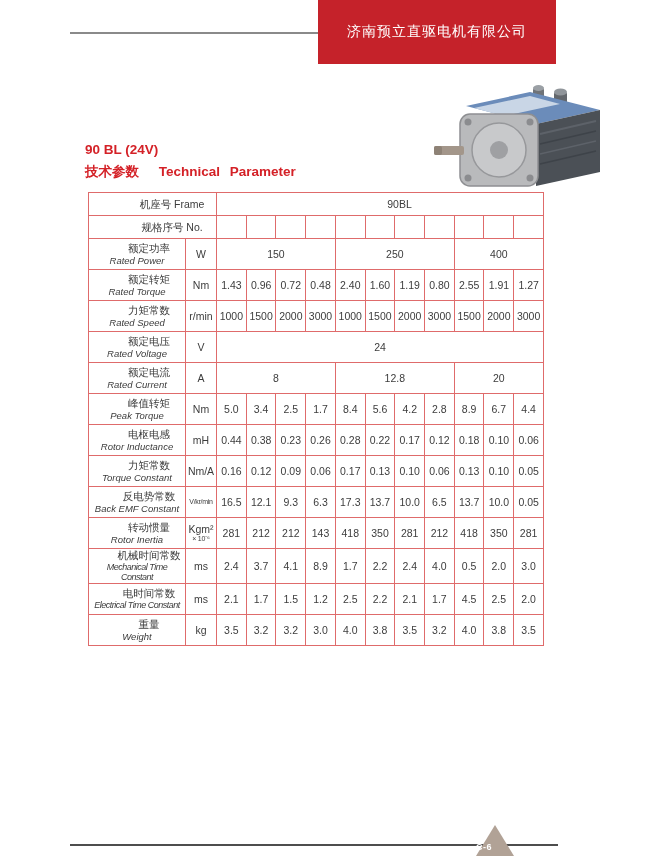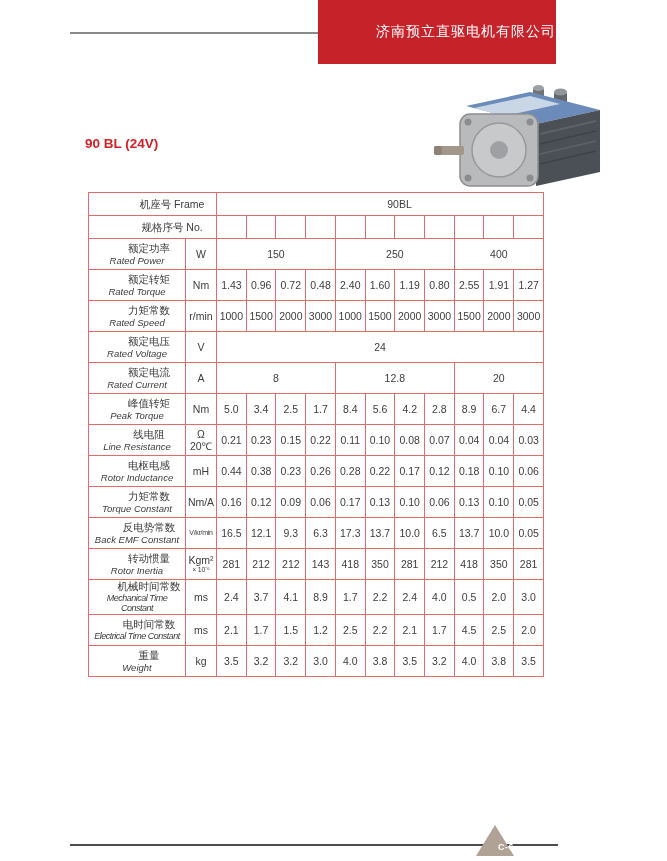--- a/index.html
+++ b/index.html
@@ -5,25 +5,25 @@
   html,body { margin:0; padding:0; background:#e9e9e9; }
   .page {
     position:relative; width:667px; height:861px; background:#ffffff;
     font-family:"Liberation Sans", sans-serif; color:#3c3c3c;
     margin:0 auto; overflow:hidden;
   }
   
   .header-rule { position:absolute; left:70px; top:32px; width:252px; height:2px; background:#8a8a8a; }
   .company-banner {
     position:absolute; left:318px; top:0; width:238px; height:64px;
-    background:#c5222a; color:#ffffff; display:flex; align-items:center; justify-content:flex-end;
+    background:#c5222a; color:#ffffff; display:flex; align-items:center; justify-content:center;
     font-size:14px; letter-spacing:1px;
   }
   
-  .model-title { position:absolute; left:85px; top:136px; font-size:13.5px; font-weight:bold; color:#d42127; }
+  .model-title { position:absolute; left:85px; top:142px; font-size:13.5px; font-weight:bold; color:#d42127; }
   .section-title { position:absolute; left:85px; top:163px; font-size:13.5px; font-weight:bold; color:#d42127; }
   .section-title .en { margin-left:16px; word-spacing:6px; }
   
   .motor-photo { position:absolute; left:430px; top:82px; width:176px; height:108px; }
   
   table.param-table {
     position:absolute; left:88px; top:192px; width:456px;
     border-collapse:collapse; table-layout:fixed;
   }
   .param-table td {
@@ -40,21 +40,21 @@
   .unit-cell .unit-line.small { font-size:7px; letter-spacing:-0.3px; }
   .unit-cell .unit-line { line-height:1.15; }
   
   .footer-rule { position:absolute; left:70px; top:844px; width:488px; height:2px; background:#4d4d4d; }
   .page-tab {
     position:absolute; left:476px; top:825px; width:0; height:0;
     border-left:19px solid transparent; border-right:19px solid transparent;
     border-bottom:31px solid #b1a296;
   }
   .page-num {
-    position:absolute; left:476px; top:842px; width:38px; text-align:right;
+    position:absolute; left:476px; top:842px; width:38px; text-align:left;
     font-size:9px; font-weight:bold; color:#ffffff; letter-spacing:0.5px;
   }
 </style>
 </head>
 <body>
 
 <div class="page">
 
   <div class="header-rule"></div>
   <div class="company-banner">
@@ -85,20 +85,24 @@
       <circle cx="100" cy="40" r="3.5" fill="#8b8c8f"></circle>
       <circle cx="38" cy="96" r="3.5" fill="#8b8c8f"></circle>
       <circle cx="100" cy="96" r="3.5" fill="#8b8c8f"></circle>
 
       <rect x="4" y="64" width="30" height="9" rx="2" fill="#a3968a"></rect>
       <rect x="4" y="64" width="8" height="9" rx="2" fill="#8e8276"></rect>
     </svg>
   </div>
 
   <div class="model-title">90 BL (24V)</div>
+  <div class="section-title">
+    <span>技术参数</span>
+    <span class="en">Technical Parameter</span>
+  </div>
 
   <table class="param-table">
     <colgroup>
       <col style="width:97px">
         <col style="width:31px">
       <col>
         <col>
         <col>
         <col>
         <col>
@@ -217,41 +221,20 @@
           <td class="value-cell">8.4</td>
           <td class="value-cell">5.6</td>
           <td class="value-cell">4.2</td>
           <td class="value-cell">2.8</td>
           <td class="value-cell">8.9</td>
           <td class="value-cell">6.7</td>
           <td class="value-cell">4.4</td>
         </tr>
         <tr class="data-row">
           <td class="label-cell">
-            <div class="cn">线电阻</div>
-            <div class="en">Line Resistance</div>
-          </td>
-          <td class="unit-cell">
-            <div class="unit-line">Ω</div>
-            <div class="unit-line">20℃</div>
-          </td>
-          <td class="value-cell">0.21</td>
-          <td class="value-cell">0.23</td>
-          <td class="value-cell">0.15</td>
-          <td class="value-cell">0.22</td>
-          <td class="value-cell">0.11</td>
-          <td class="value-cell">0.10</td>
-          <td class="value-cell">0.08</td>
-          <td class="value-cell">0.07</td>
-          <td class="value-cell">0.04</td>
-          <td class="value-cell">0.04</td>
-          <td class="value-cell">0.03</td>
-        </tr>
-        <tr class="data-row">
-          <td class="label-cell">
             <div class="cn">电枢电感</div>
             <div class="en">Rotor Inductance</div>
           </td>
           <td class="unit-cell">
             <div class="unit-line">mH</div>
           </td>
           <td class="value-cell">0.44</td>
           <td class="value-cell">0.38</td>
           <td class="value-cell">0.23</td>
           <td class="value-cell">0.26</td>

